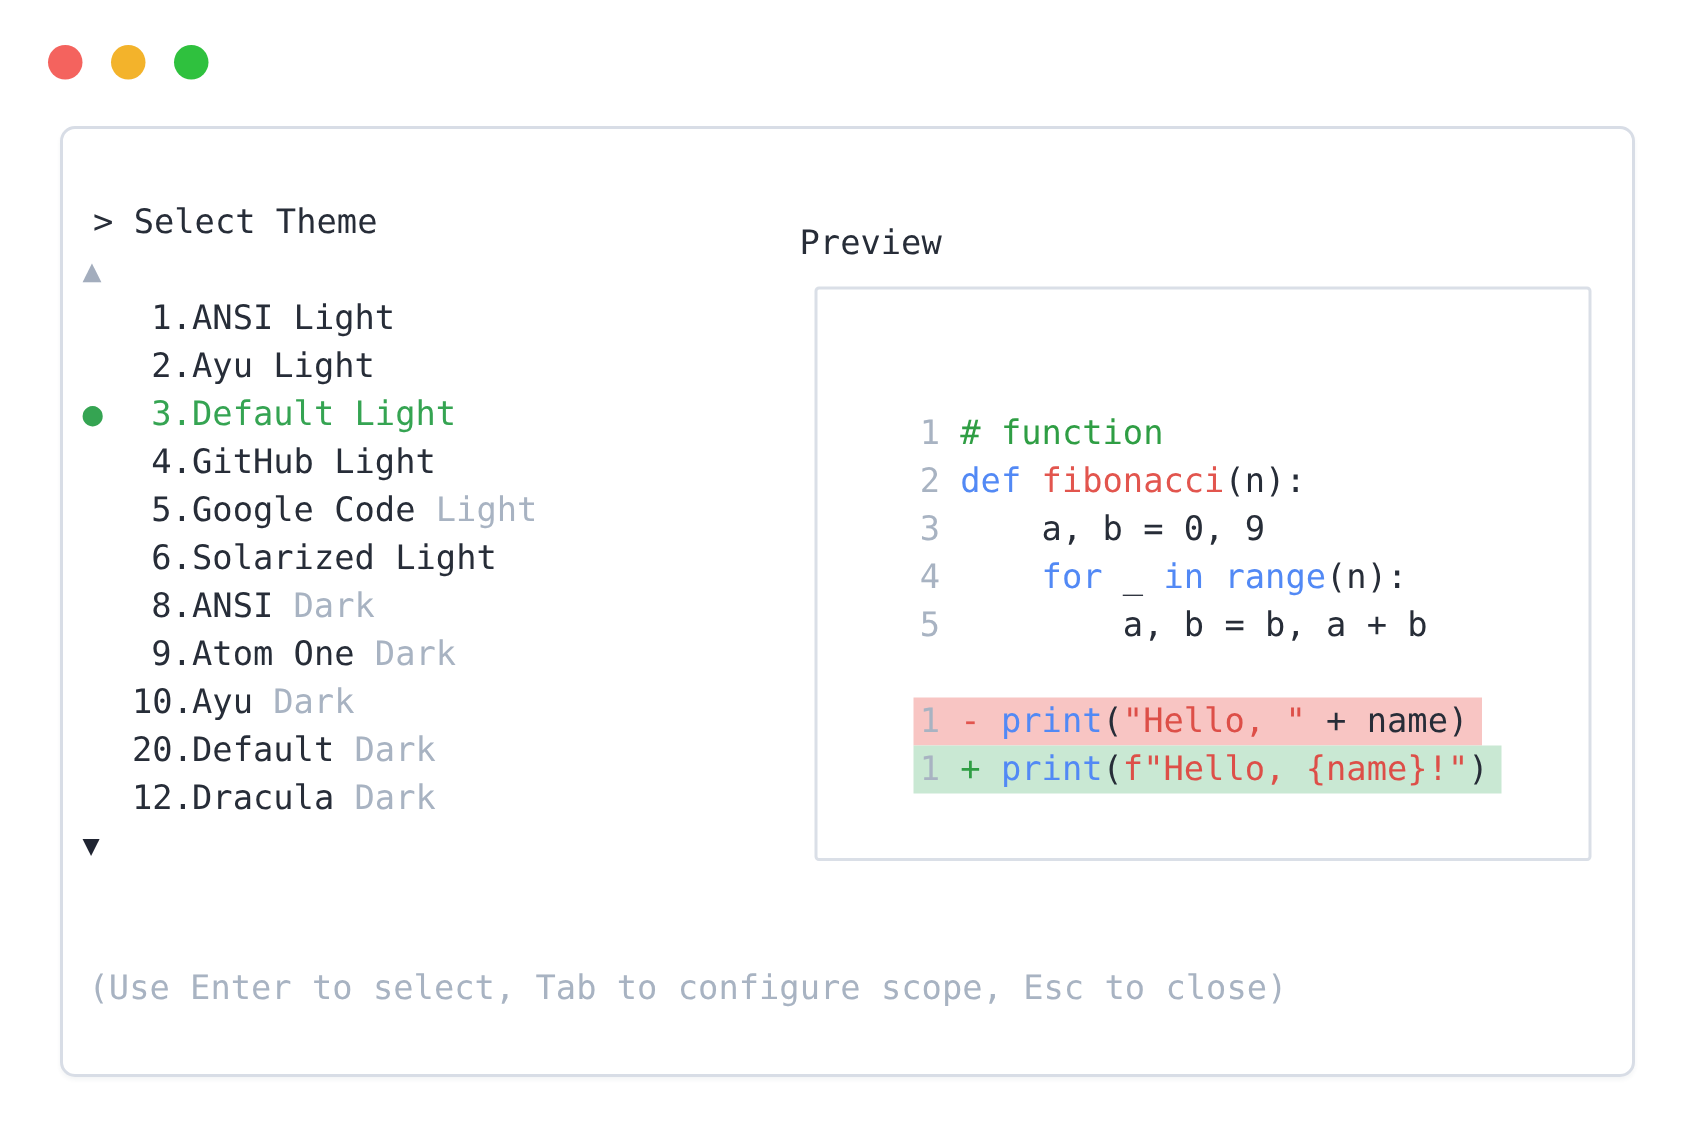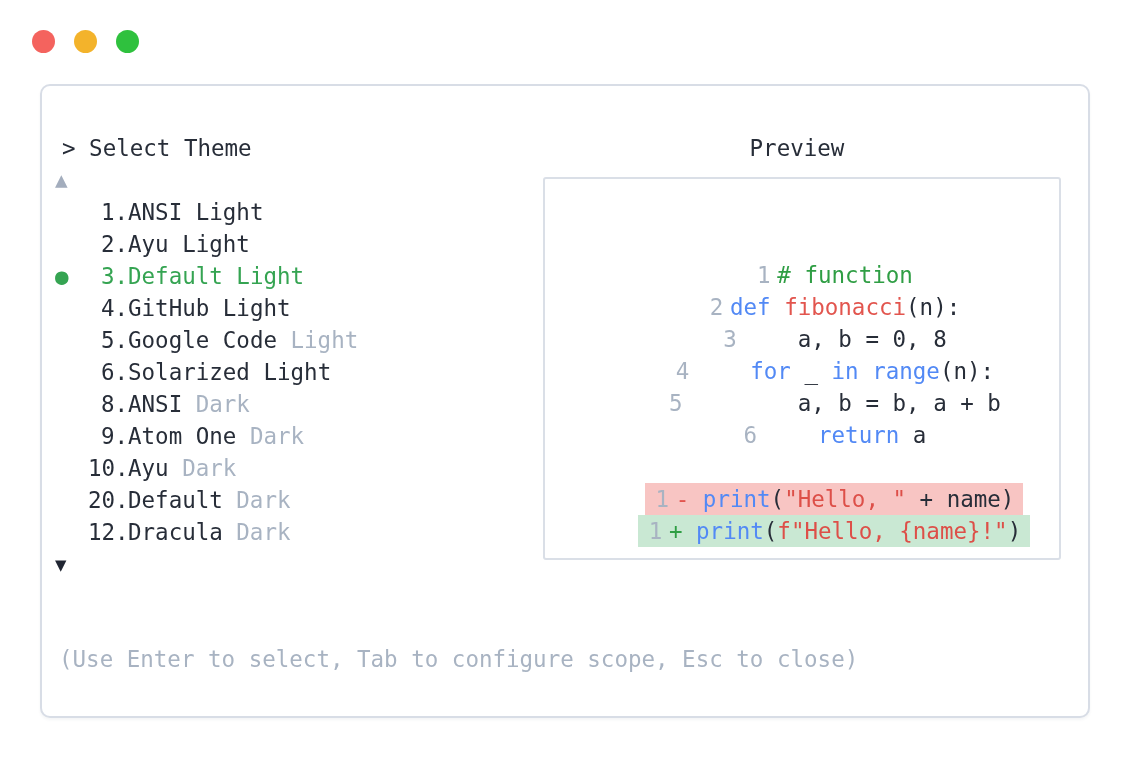--- a/index.html
+++ b/index.html
@@ -53,21 +53,21 @@
   .list-row{height:32px;line-height:32px;cursor:default;}
   .marker{display:inline-block;width:33px;color:var(--selected_green);}
   .num{display:inline-block;width:40px;text-align:right;color:var(--text_dark);}
   .name{margin-left:0;color:var(--text_dark);}
   .dim{margin-left:13.5px;color:var(--text_dim);}
   .dim:empty{display:none;}
   .list-row.selected .num,.list-row.selected .name{color:var(--selected_green);}
 
   .help{position:absolute;left:17px;top:560px;color:var(--text_dim);white-space:pre;}
 
-  .right-col{position:absolute;left:491px;top:46px;text-align:center;}
+  .right-col{position:absolute;left:491px;top:60px;}
   .preview-label{height:32px;line-height:32px;color:var(--text_dark);}
   .preview-box{
     margin-left:10px;margin-top:13px;width:518px;height:383px;
     border:2px solid var(--preview_border);border-radius:3px;background:#fff;
     overflow:hidden;
   }
   .code{padding:48px 0 0 14px;}
   .code-row{height:32px;line-height:32px;white-space:pre;}
   .line-bg{display:inline-block;height:32px;padding:0 9px 0 4px;margin-left:-4px;white-space:pre;}
   .line-bg.removed{background:var(--removed_bg);}
@@ -140,30 +140,27 @@
     <div class="preview-label">Preview</div>
     <div class="preview-box">
       <div class="code">
           <div class="code-row">
     <span class="line-bg"><span class="gutter">1</span><span class="seg-comment"># function</span></span>
   </div>
           <div class="code-row">
     <span class="line-bg"><span class="gutter">2</span><span class="seg-keyword">def</span><span class="seg-plain"> </span><span class="seg-function">fibonacci</span><span class="seg-plain">(n):</span></span>
   </div>
           <div class="code-row">
-    <span class="line-bg"><span class="gutter">3</span><span class="seg-plain">    a, b = 0, 8</span></span>
+    <span class="line-bg"><span class="gutter">3</span><span class="seg-plain">    a, b = 0, 9</span></span>
   </div>
           <div class="code-row">
     <span class="line-bg"><span class="gutter">4</span><span class="seg-plain">    </span><span class="seg-keyword">for</span><span class="seg-plain"> _ </span><span class="seg-keyword">in</span><span class="seg-plain"> </span><span class="seg-keyword">range</span><span class="seg-plain">(n):</span></span>
   </div>
           <div class="code-row">
     <span class="line-bg"><span class="gutter">5</span><span class="seg-plain">        a, b = b, a + b</span></span>
-  </div>
-          <div class="code-row">
-    <span class="line-bg"><span class="gutter">6</span><span class="seg-plain">    </span><span class="seg-keyword">return</span><span class="seg-plain"> a</span></span>
   </div>
           <div class="code-row">
     <span class="line-bg"><span class="gutter"></span></span>
   </div>
           <div class="code-row">
     <span class="line-bg removed"><span class="gutter">1</span><span class="sign removed-sign">- </span><span class="seg-keyword">print</span><span class="seg-plain">(</span><span class="seg-string">"Hello, "</span><span class="seg-plain"> + name)</span></span>
   </div>
           <div class="code-row">
     <span class="line-bg added"><span class="gutter">1</span><span class="sign added-sign">+ </span><span class="seg-keyword">print</span><span class="seg-plain">(</span><span class="seg-string">f"Hello, {name}!"</span><span class="seg-plain">)</span></span>
   </div>

